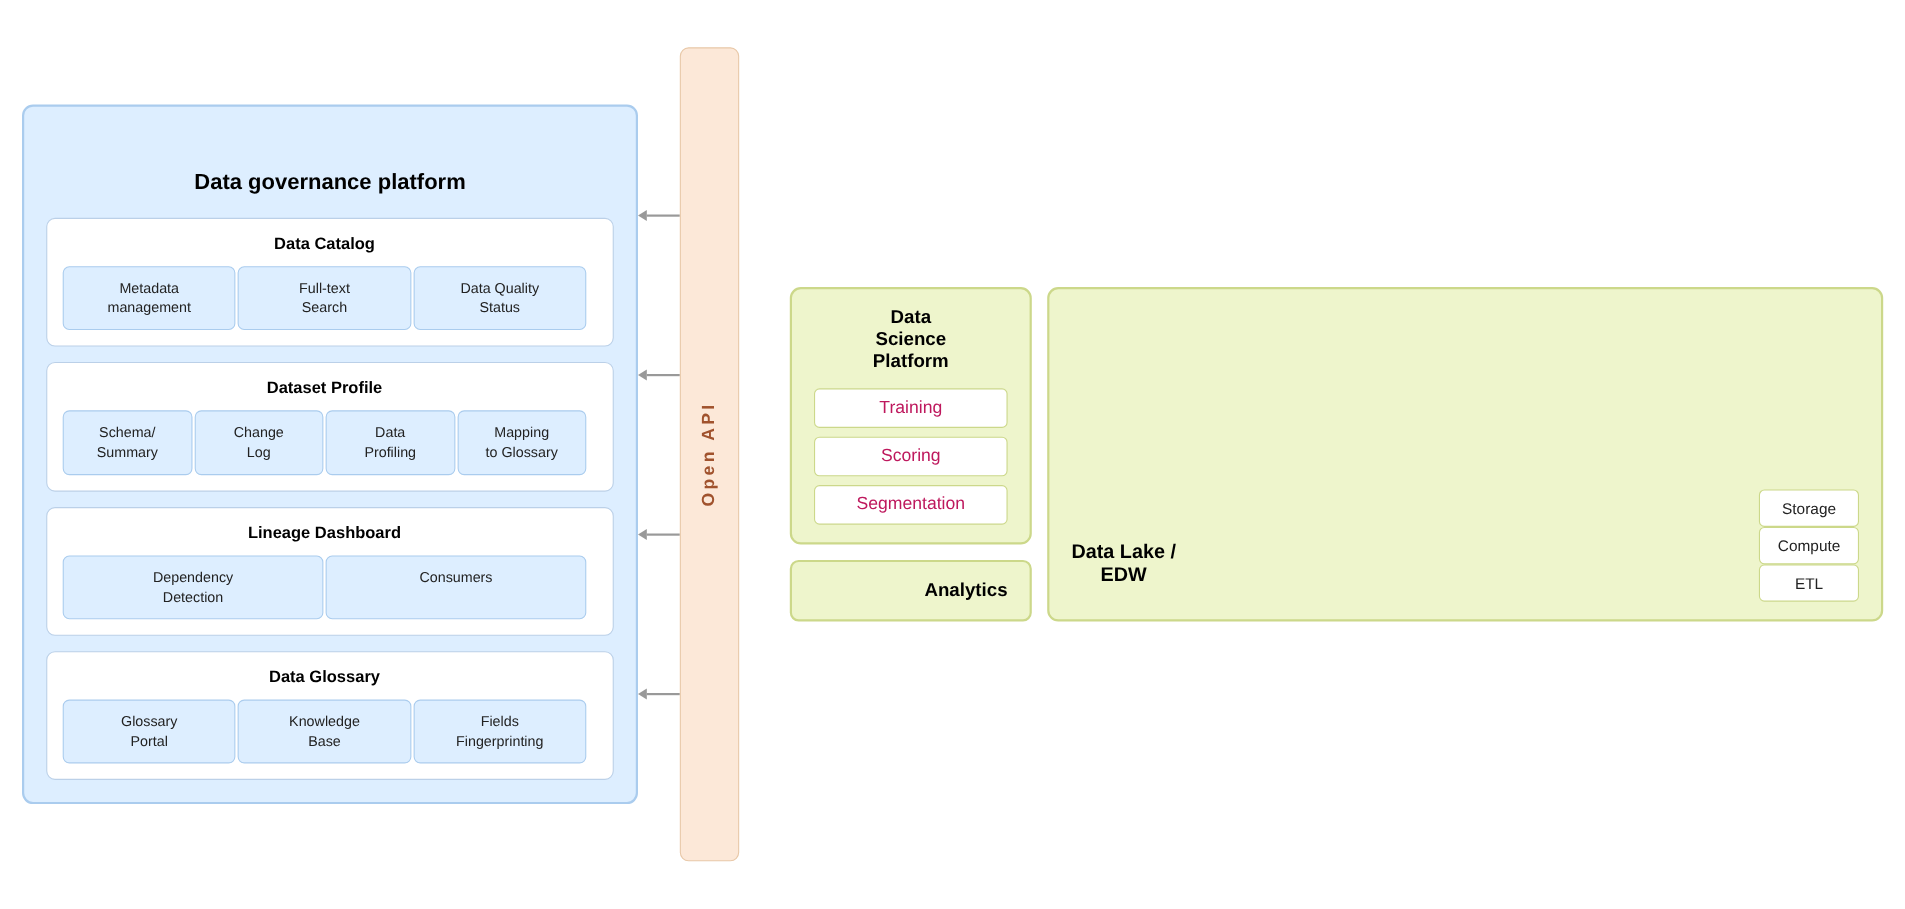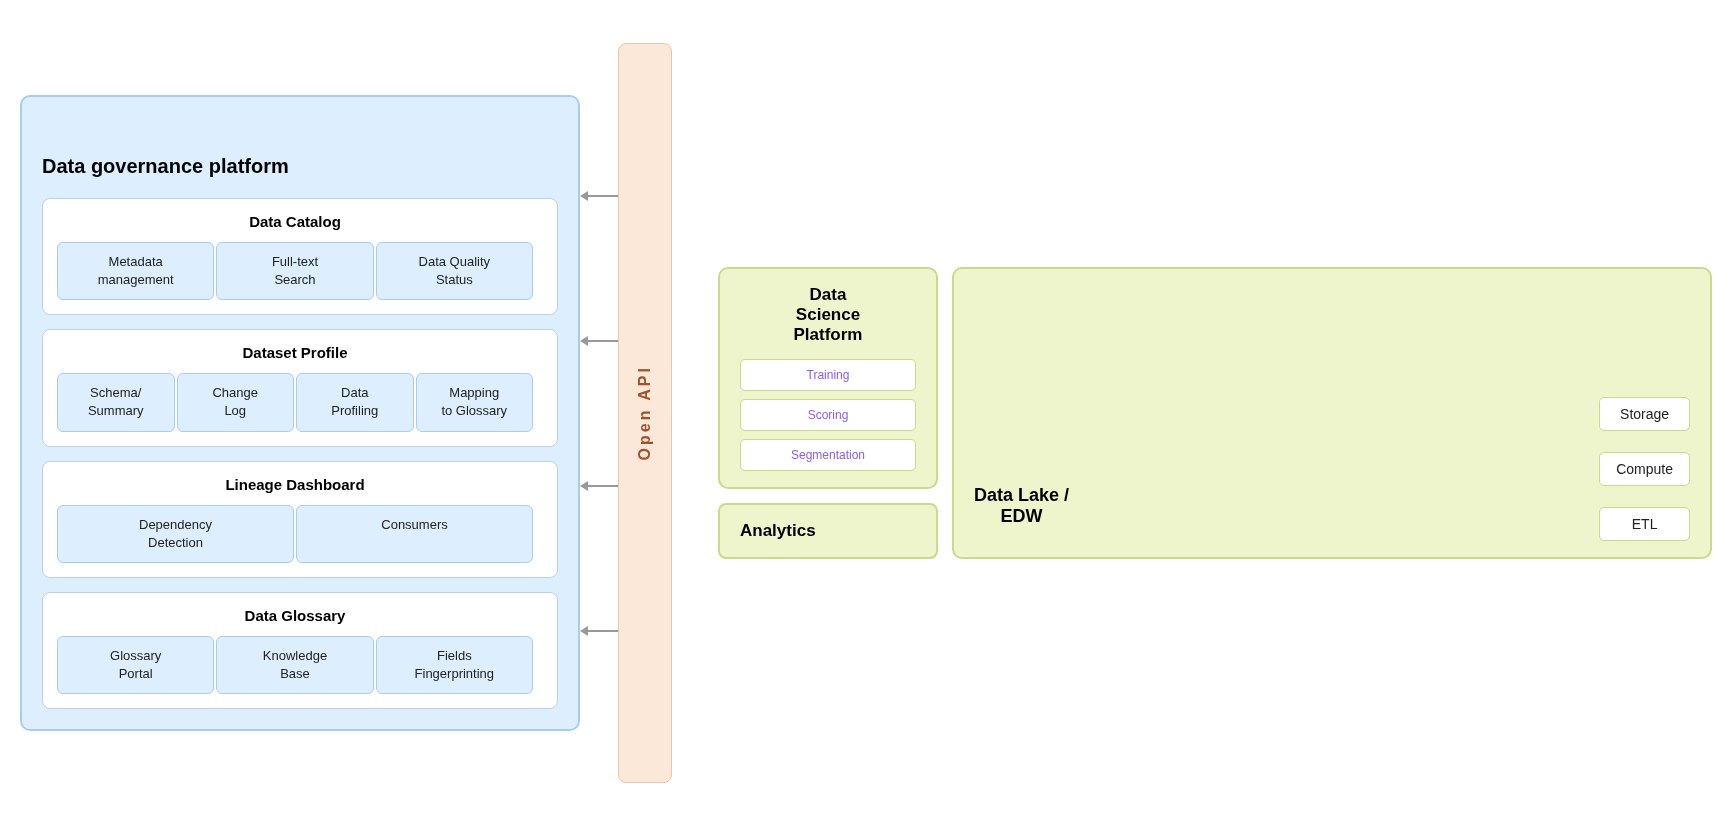--- a/index.html
+++ b/index.html
@@ -18,21 +18,21 @@
       background: #ddeeff;
       border: 2px solid #aaccee;
       border-radius: 10px;
       padding: 20px;
       flex: 0 0 560px;
       display: flex;
       flex-direction: column;
       gap: 14px;
     }
     .gov-title {
-      text-align: left;
+      text-align: center;
       font-size: 20px;
       font-weight: bold;
       margin-bottom: 6px;
       color: #000;
       margin-top: 38px;
     }
 
     .section-box {
       background: #fff;
       border: 1.5px solid #bbd0e8;
@@ -82,30 +82,30 @@
     .ds-items {
       display: flex;
       flex-direction: column;
       gap: 8px;
     }
     .ds-item {
       background: #fff;
       border: 1.5px solid #ccd88a;
       border-radius: 5px;
       padding: 8px 16px;
-      font-size: 12px;
-      text-align: center;
-      color: #8b5cf6;
+      font-size: 16px;
+      text-align: center;
+      color: #be185d;
     }
     .ds-analytics {
       background: #eef5cc;
       border: 2px solid #ccd88a;
       border-radius: 8px;
       padding: 16px 20px;
-      text-align: left;
+      text-align: right;
       font-size: 17px;
       font-weight: bold;
       color: #000;
       flex: 0 0 auto;
     }
 
     
     .datalake {
       background: #eef5cc;
       border: 2px solid #ccd88a;
@@ -118,21 +118,21 @@
       text-align: center;
       font-size: 18px;
       font-weight: bold;
       color: #000;
       margin-bottom: 14px;
       margin-top: auto;
     }
     .datalake-items {
       display: flex;
       flex-direction: column;
-      gap: 21px;
+      gap: 0;
       margin-top: auto;
     }
     .datalake-item {
       background: #fff;
       border: 1.5px solid #ccd88a;
       border-radius: 5px;
       padding: 8px 16px;
       font-size: 14px;
       text-align: center;
       color: #222;

